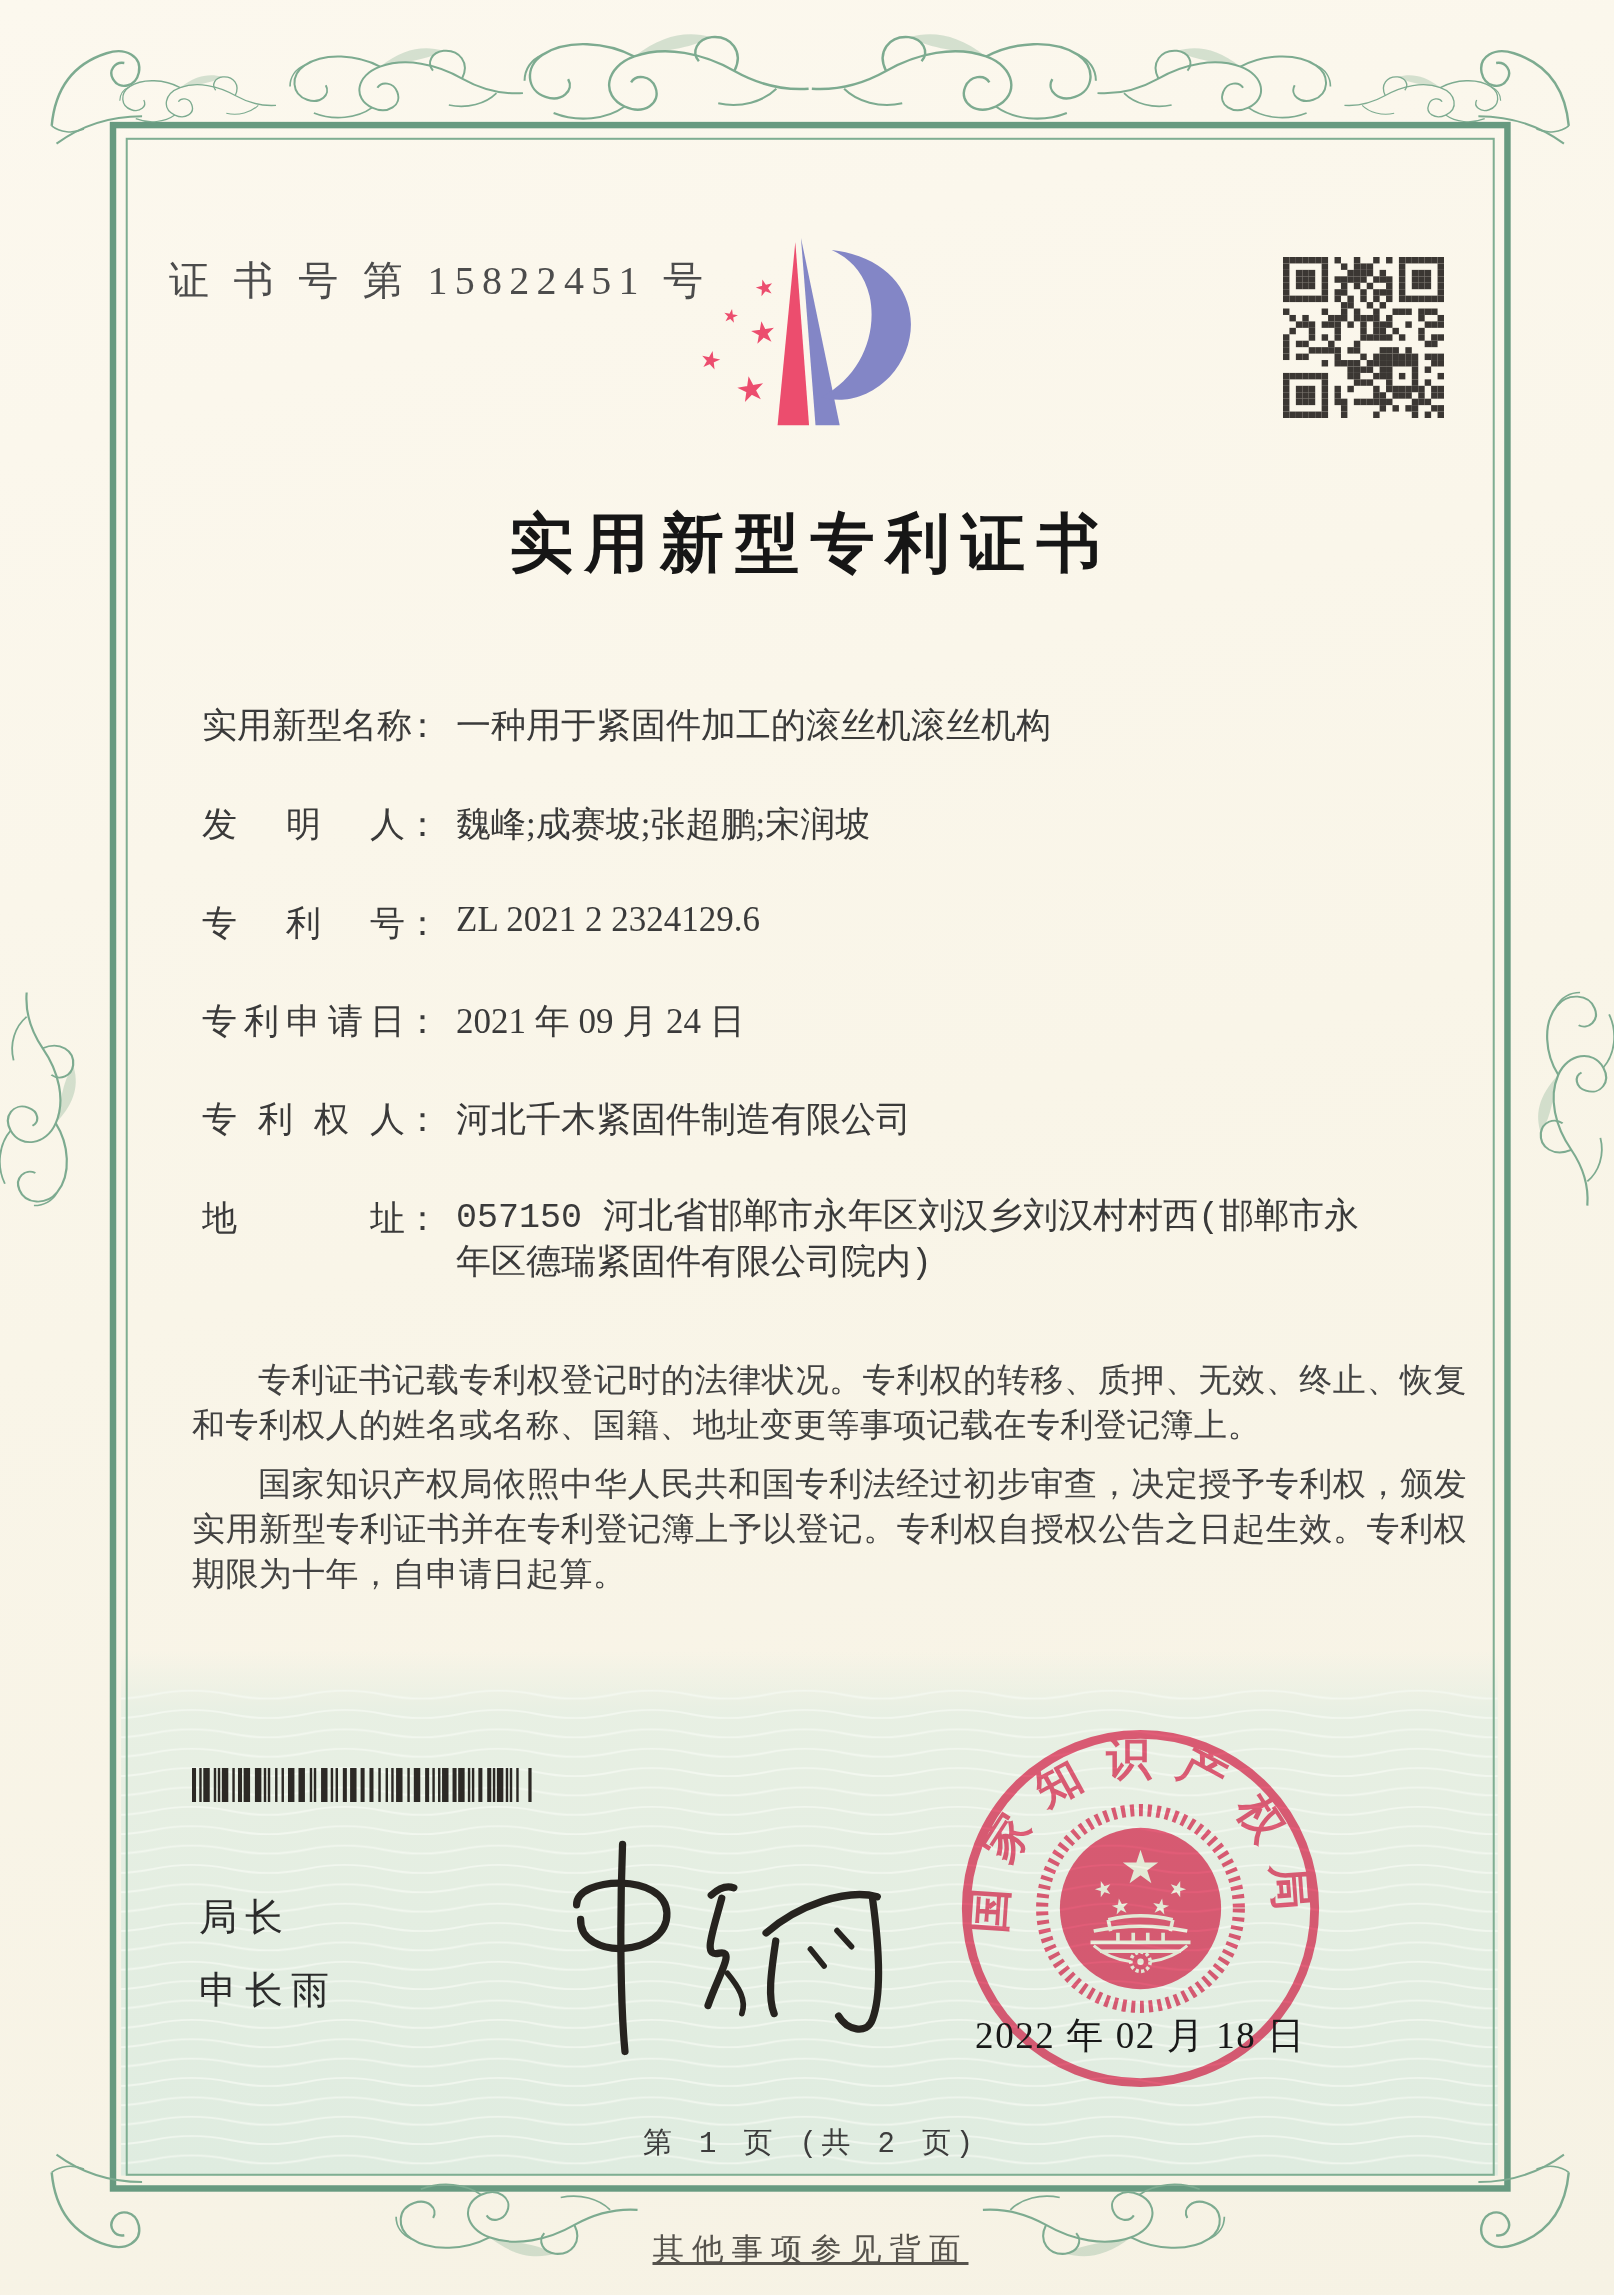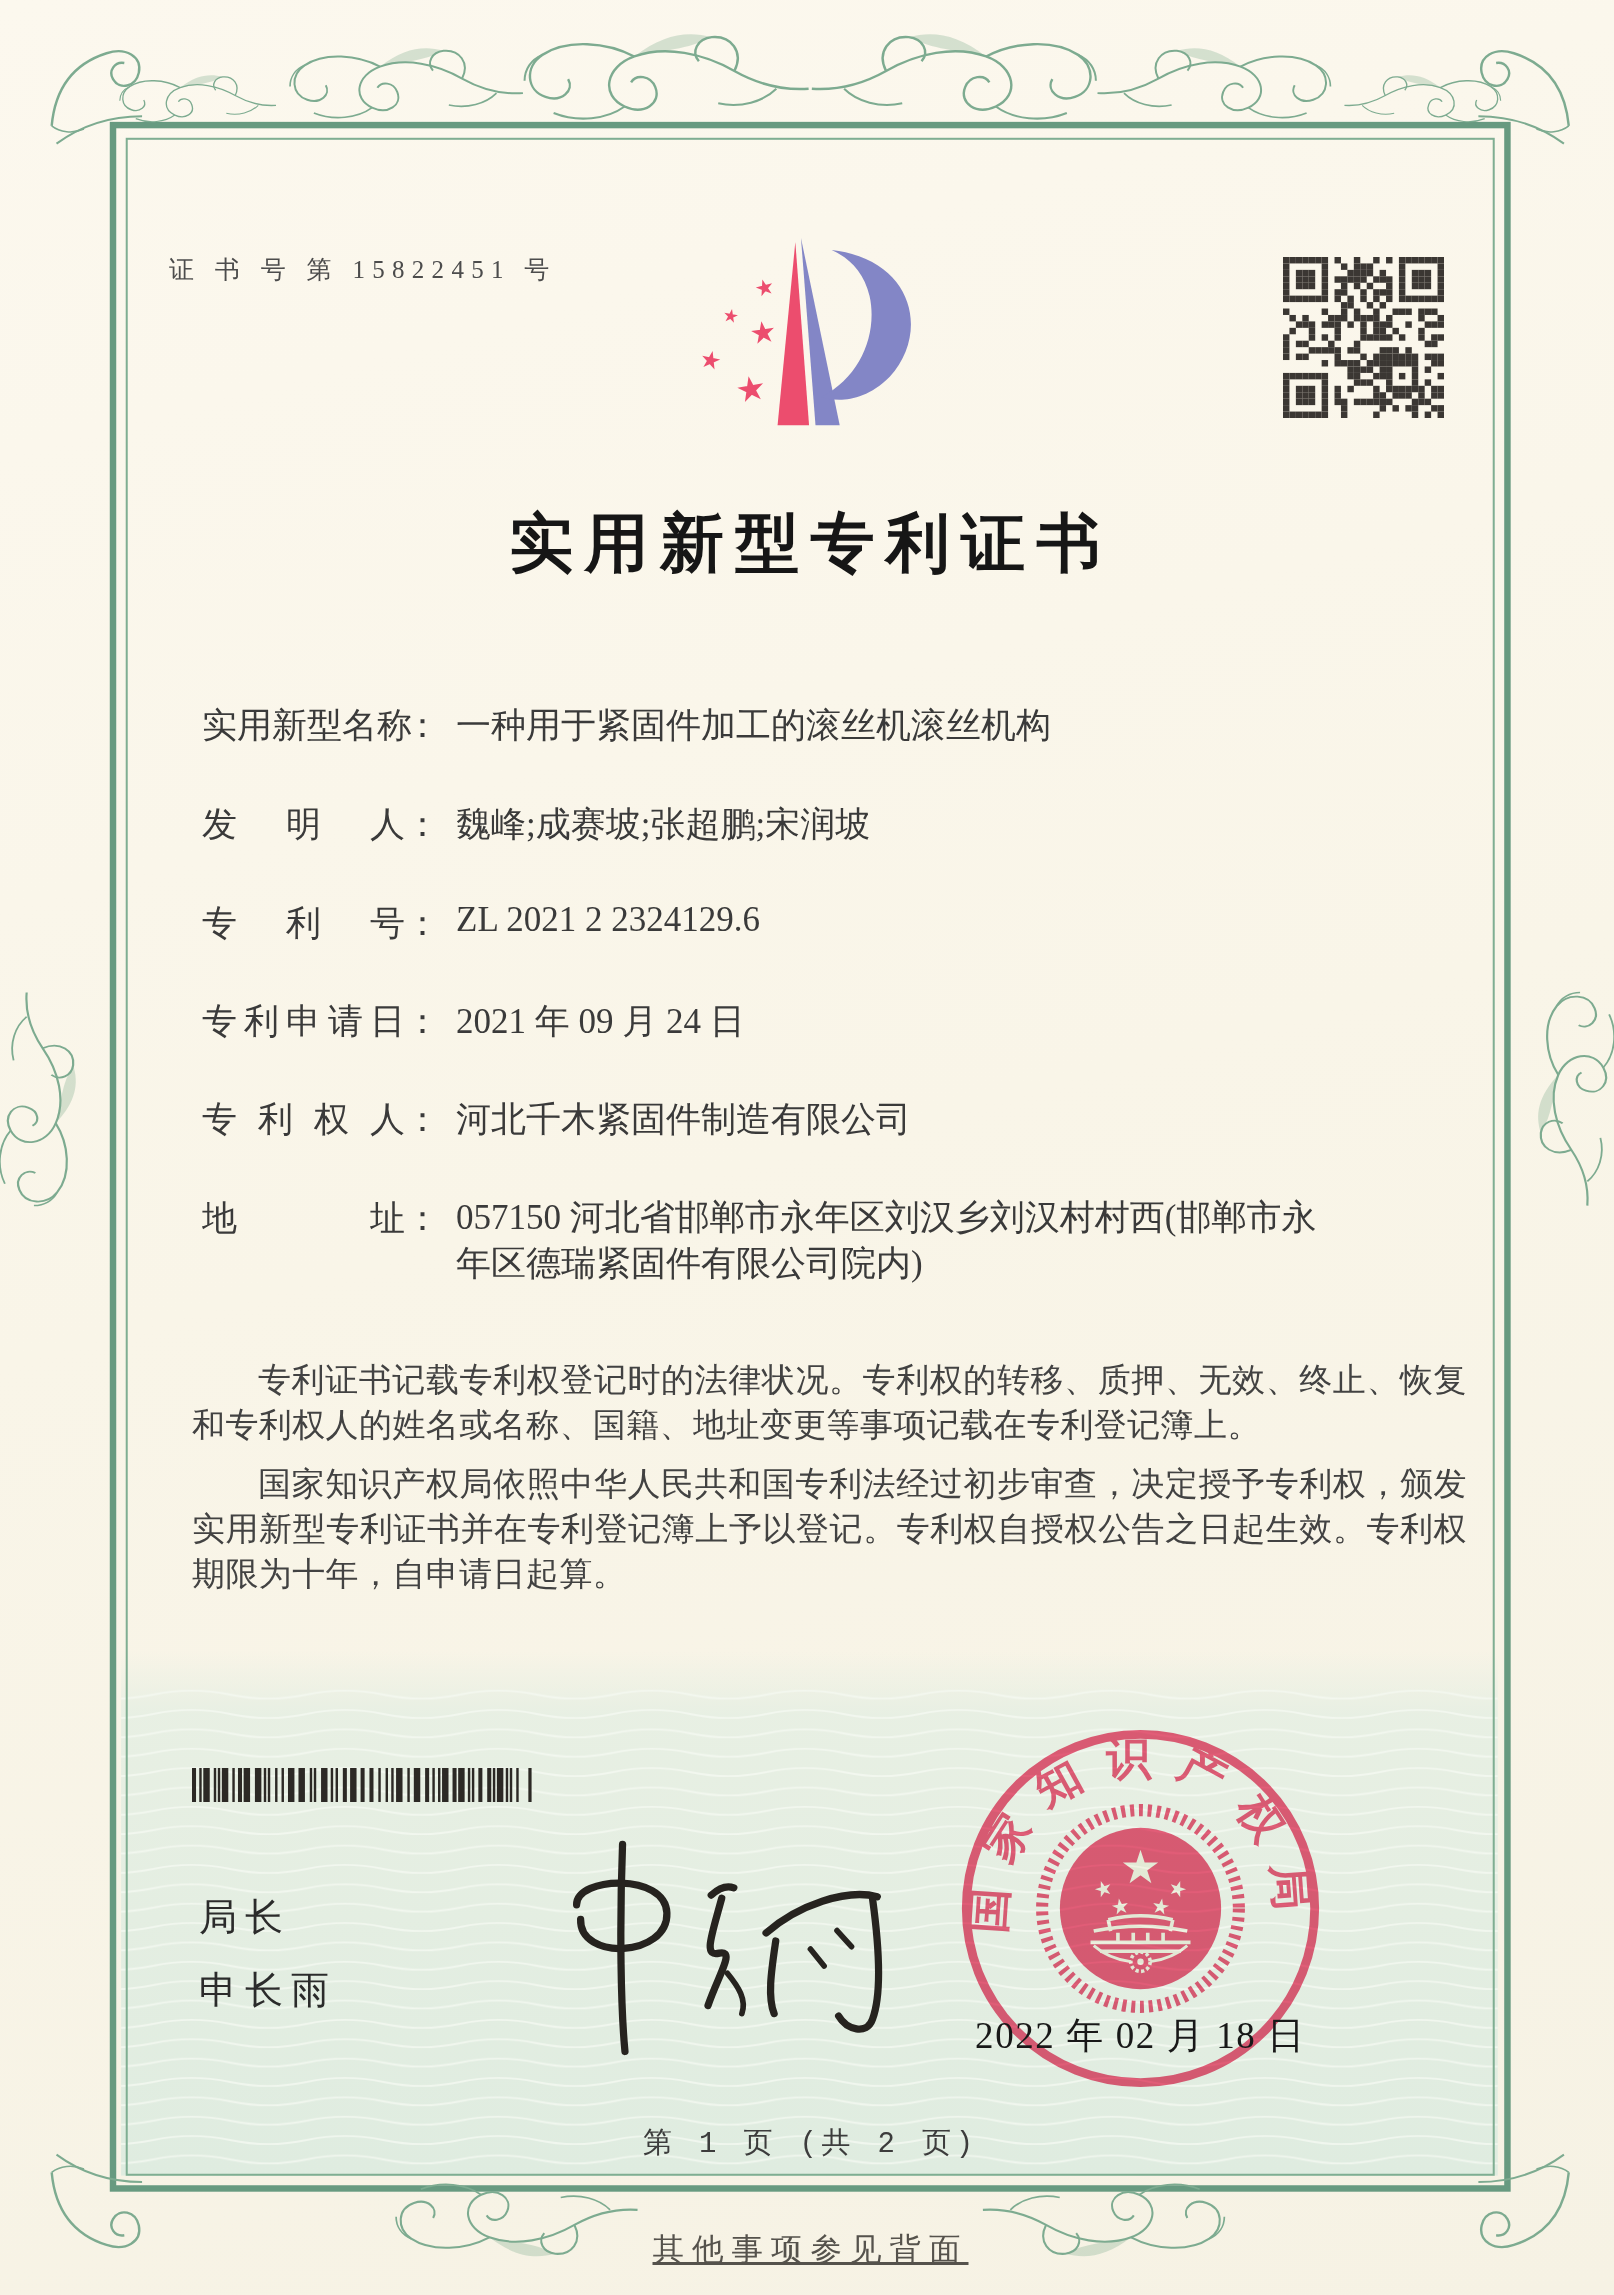--- a/index.html
+++ b/index.html
@@ -1,29 +1,29 @@
 <!DOCTYPE html>
 <html style="font-size:13px"><head>
 <meta charset="utf-8">
 <style>
   html,body{margin:0;padding:0;background:#e9e5d8;}
   .paper{position:relative;width:1614px;height:2295px;overflow:hidden;
     background:linear-gradient(165deg,#fcf8ee 0%,#f9f5e8 50%,#f6f2e4 100%);
     font-family:"Liberation Serif","DejaVu Serif",serif;color:#3b3b3b;}
   svg.layer{position:absolute;left:0;top:0;}
-  .cert-no{position:absolute;left:169px;top:253px;font-size:25px;letter-spacing:7.3px;color:#4c4c4c;}
+  .cert-no{position:absolute;left:169px;top:253px;font-size:40px;letter-spacing:7.3px;color:#4c4c4c;}
   .logo{position:absolute;left:688px;top:203px;width:255px;height:270px;}
   .qr{position:absolute;left:1283px;top:257px;width:161px;height:161px;}
   .title{position:absolute;left:113px;width:1395px;top:500px;text-align:center;
     font-size:64px;font-weight:700;letter-spacing:11.3px;color:#161616;}
   .frow{position:absolute;left:202px;width:1308px;font-size:35px;white-space:nowrap;color:#3a3a3a;}
   .flabel{display:inline-block;width:203px;text-align:justify;text-align-last:justify;vertical-align:top;}
   .fsep{display:inline-block;vertical-align:top;}
   .fvalue{display:inline-block;margin-left:16px;vertical-align:top;}
-  .addr .fvalue{white-space:normal;width:993px;line-height:46px;}
+  .addr .fvalue{white-space:normal;width:993px;line-height:46px;font-family:Liberation Mono, monospace;}
   .grant-right{position:absolute;left:609px;top:0;}
   .paras{position:absolute;left:192px;top:1358px;width:1275px;font-size:33px;line-height:45px;
     letter-spacing:0.4px;color:#424242;text-align:justify;}
   .paras p{margin:0 0 13.7px 0;text-indent:2em;}
   .barcode{position:absolute;left:192px;top:1768px;width:342px;height:34px;}
   .director-title{position:absolute;left:199px;top:1892px;font-size:38px;letter-spacing:8px;
     font-family:"Liberation Sans","DejaVu Sans",sans-serif;color:#2b2b2b;}
   .director-name{position:absolute;left:199px;top:1965px;font-size:38px;letter-spacing:8px;
     font-family:"Liberation Sans","DejaVu Sans",sans-serif;color:#2b2b2b;}
   .signature{position:absolute;left:500px;top:1808px;width:387px;height:258px;}

